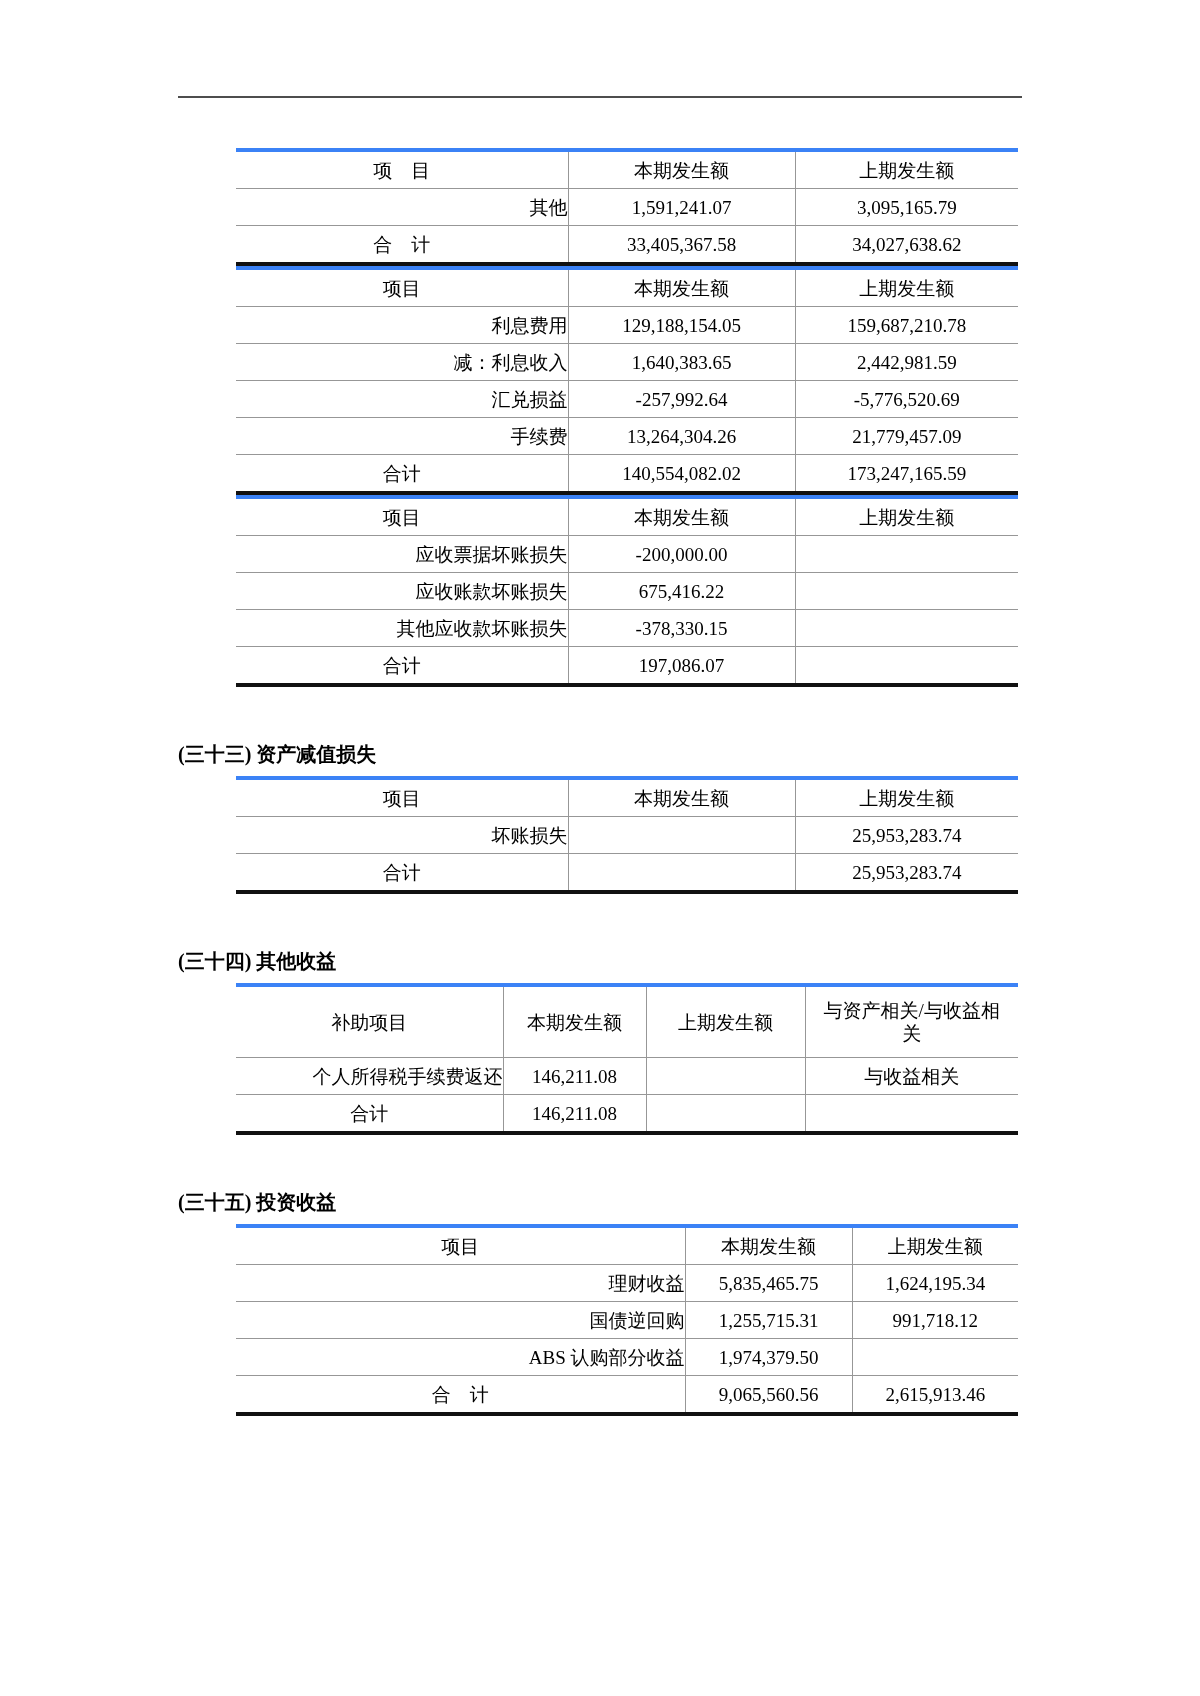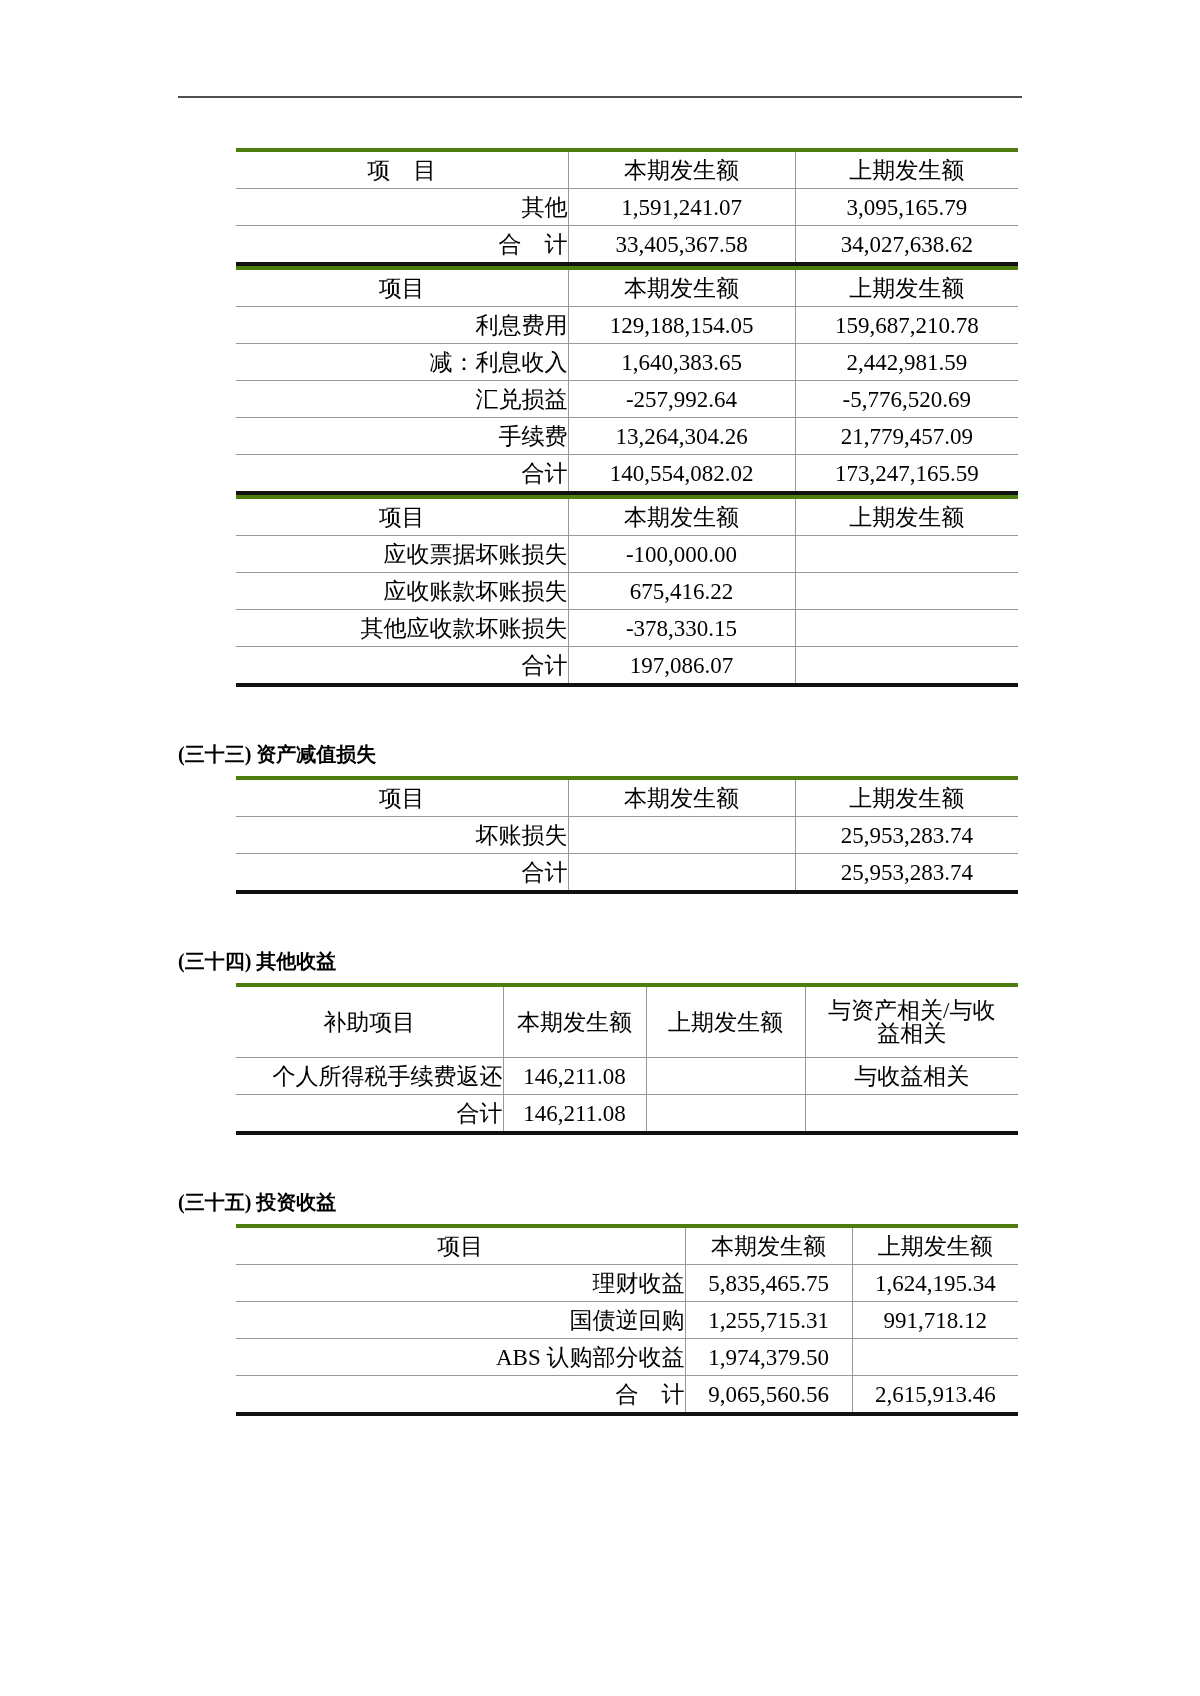--- a/index.html
+++ b/index.html
@@ -23,37 +23,37 @@
   .page-rule {
     margin: 96px 178px 0 178px;
     border-top: 2px solid #4d4d4d;
     height: 0;
   }
   .tbl {
     border-collapse: collapse;
     table-layout: fixed;
     margin-left: 236px;
     width: 782px;
-    border-top: 4px solid #4d7c0f;
+    border-top: 4px solid #3b82f6;
     border-bottom: 4px solid #111;
-    font-size: 23px;
+    font-size: 19px;
   }
   .tbl td {
     border-left: 1px solid #979797;
     height: 36px;
     padding: 0;
     line-height: 23px;
     vertical-align: middle;
     overflow: hidden;
   }
   .tbl td:first-child { border-left: none; }
   .tbl tr + tr td { border-top: 1px solid #979797; }
   .c-head  { text-align: center; }
   .c-label { text-align: right; padding-left: 14px; }
-  .c-total { text-align: right; }
+  .c-total { text-align: center; }
   .c-num   { text-align: center; padding-right: 16px; }
   .c-center{ text-align: center; margin-top: 18px; }
   .tall-head td { height: 66px; padding-top: 2px; padding-bottom: 2px; }
   .tbl .wrap-head { padding-left: 12px; padding-right: 12px; }
   .sec-title {
     margin: 54px 0 9px 178px;
     font-size: 20px;
     font-weight: bold;
     line-height: 26px;
   }
@@ -140,21 +140,21 @@
         <col style="width:223px">
       </colgroup>
     <tbody>
       <tr>
         <td class="c-head">项目</td>
         <td class="c-head">本期发生额</td>
         <td class="c-head">上期发生额</td>
       </tr>
       <tr>
         <td class="c-label">应收票据坏账损失</td>
-        <td class="c-num">-100,000.00</td>
+        <td class="c-num">-200,000.00</td>
         <td class="c-num"></td>
       </tr>
       <tr>
         <td class="c-label">应收账款坏账损失</td>
         <td class="c-num">675,416.22</td>
         <td class="c-num"></td>
       </tr>
       <tr>
         <td class="c-label">其他应收款坏账损失</td>
         <td class="c-num">-378,330.15</td>

